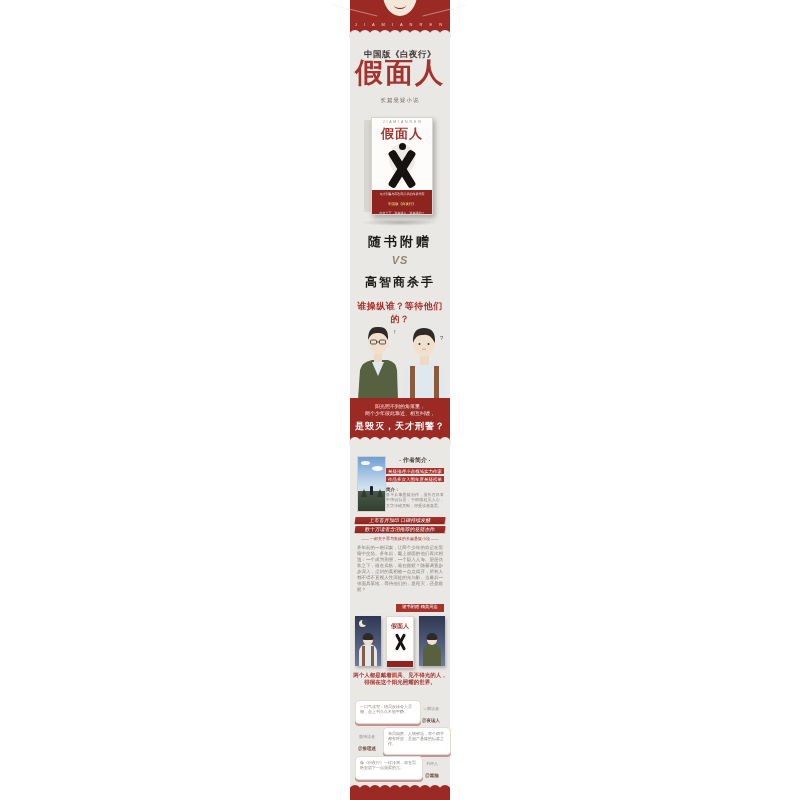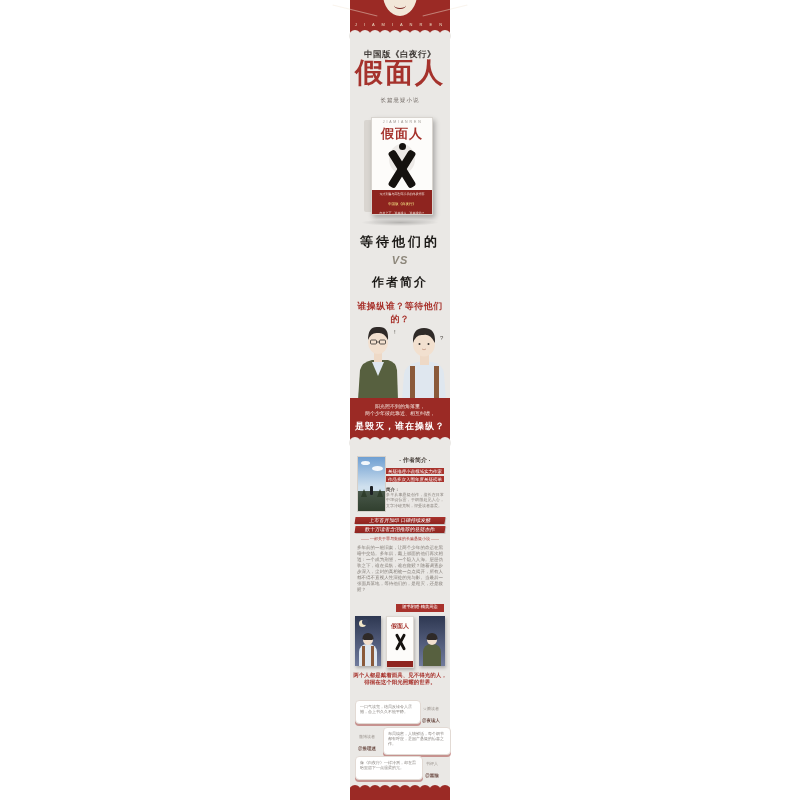--- a/index.html
+++ b/index.html
@@ -158,23 +158,23 @@
           <div class="xhead"></div>
         </div>
         <div class="cov-band">
           <span class="s50c tiny6">天才刑警与高智商杀手的终极博弈</span>
           <span class="s50c tiny7 gold">中国版《白夜行》</span>
           <span class="s50c tiny6">面具之下，谁是猎人，谁是猎物？</span>
         </div>
       </div>
     </div>
 
-    <div class="abs ctr vs1">等待他们的</div>
+    <div class="abs ctr vs1">随书附赠</div>
     <div class="abs ctr vsbadge">VS</div>
-    <div class="abs ctr vs2">作者简介</div>
+    <div class="abs ctr vs2">高智商杀手</div>
     <div class="abs ctr quest">谁操纵谁？等待他们的？</div>
 
     <svg class="abs" style="top:318px;left:0;" width="100" height="82" viewBox="0 0 100 82">
 
       <path d="M8 82 L10 52 Q12 44 22 42 L38 42 Q46 44 47 52 L48 82 Z" fill="#57603f"></path>
       <path d="M22 44 L28 58 L34 44 Z" fill="#dfe7ef"></path>
       <rect x="24" y="34" width="8" height="10" fill="#eed9c6"></rect>
       <ellipse cx="28" cy="24" rx="10" ry="12" fill="#f2e0cf"></ellipse>
       <path d="M18 22 Q18 8 28 9 Q39 8 38 22 Q34 14 28 15 Q21 14 18 22 Z" fill="#2f2a28"></path>
       <rect x="20.5" y="22" width="6" height="4" rx="1" fill="none" stroke="#33302d" stroke-width="0.8"></rect>
@@ -195,21 +195,21 @@
       <text x="90" y="22" font-size="6" fill="#55504b">?</text>
     </svg>
 
     <div class="abs redbox">
       <div class="abs ctr rb1 tiny10">
           <span class="s50c">阳光照不到的角落里，</span>
         </div>
       <div class="abs ctr rb2 tiny10">
           <span class="s50c">两个少年彼此靠近、相互纠缠，</span>
         </div>
-      <div class="abs ctr rb3">是毁灭，谁在操纵？</div>
+      <div class="abs ctr rb3">是毁灭，天才刑警？</div>
     </div>
     <div class="scallops sc-gray" style="top:437px;">
       <i></i>
         <i></i>
         <i></i>
         <i></i>
         <i></i>
         <i></i>
         <i></i>
         <i></i>

